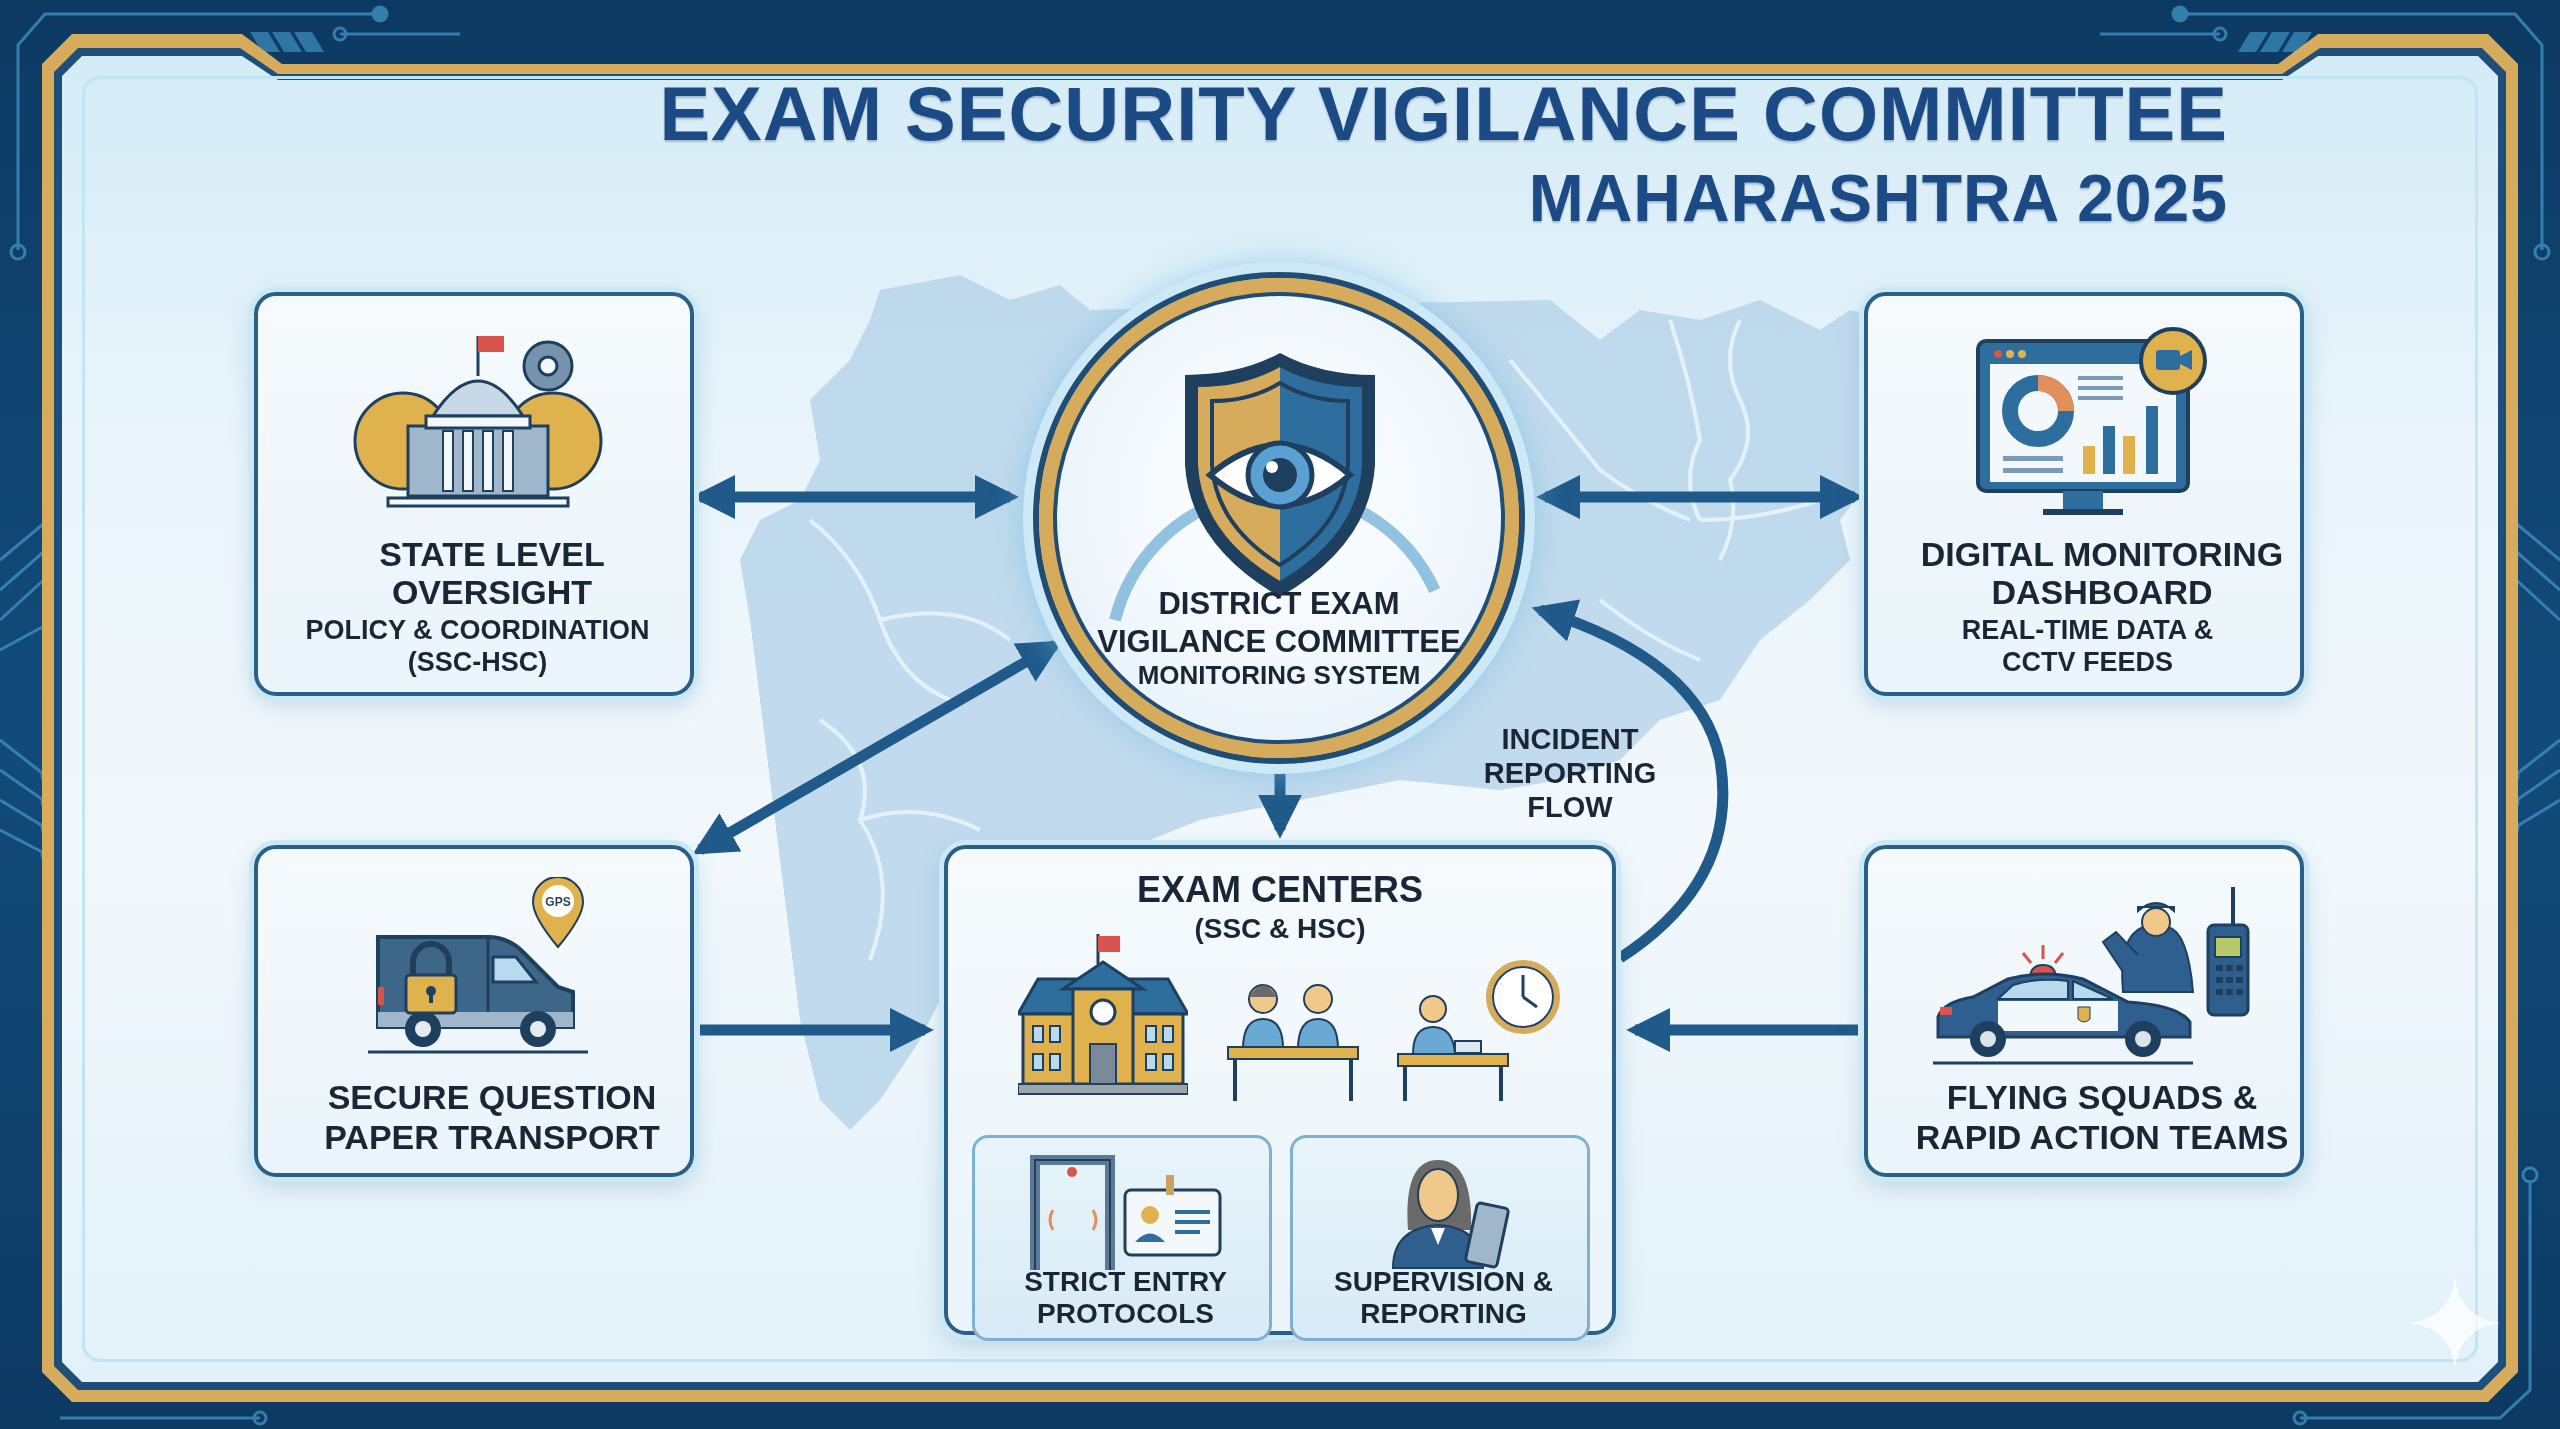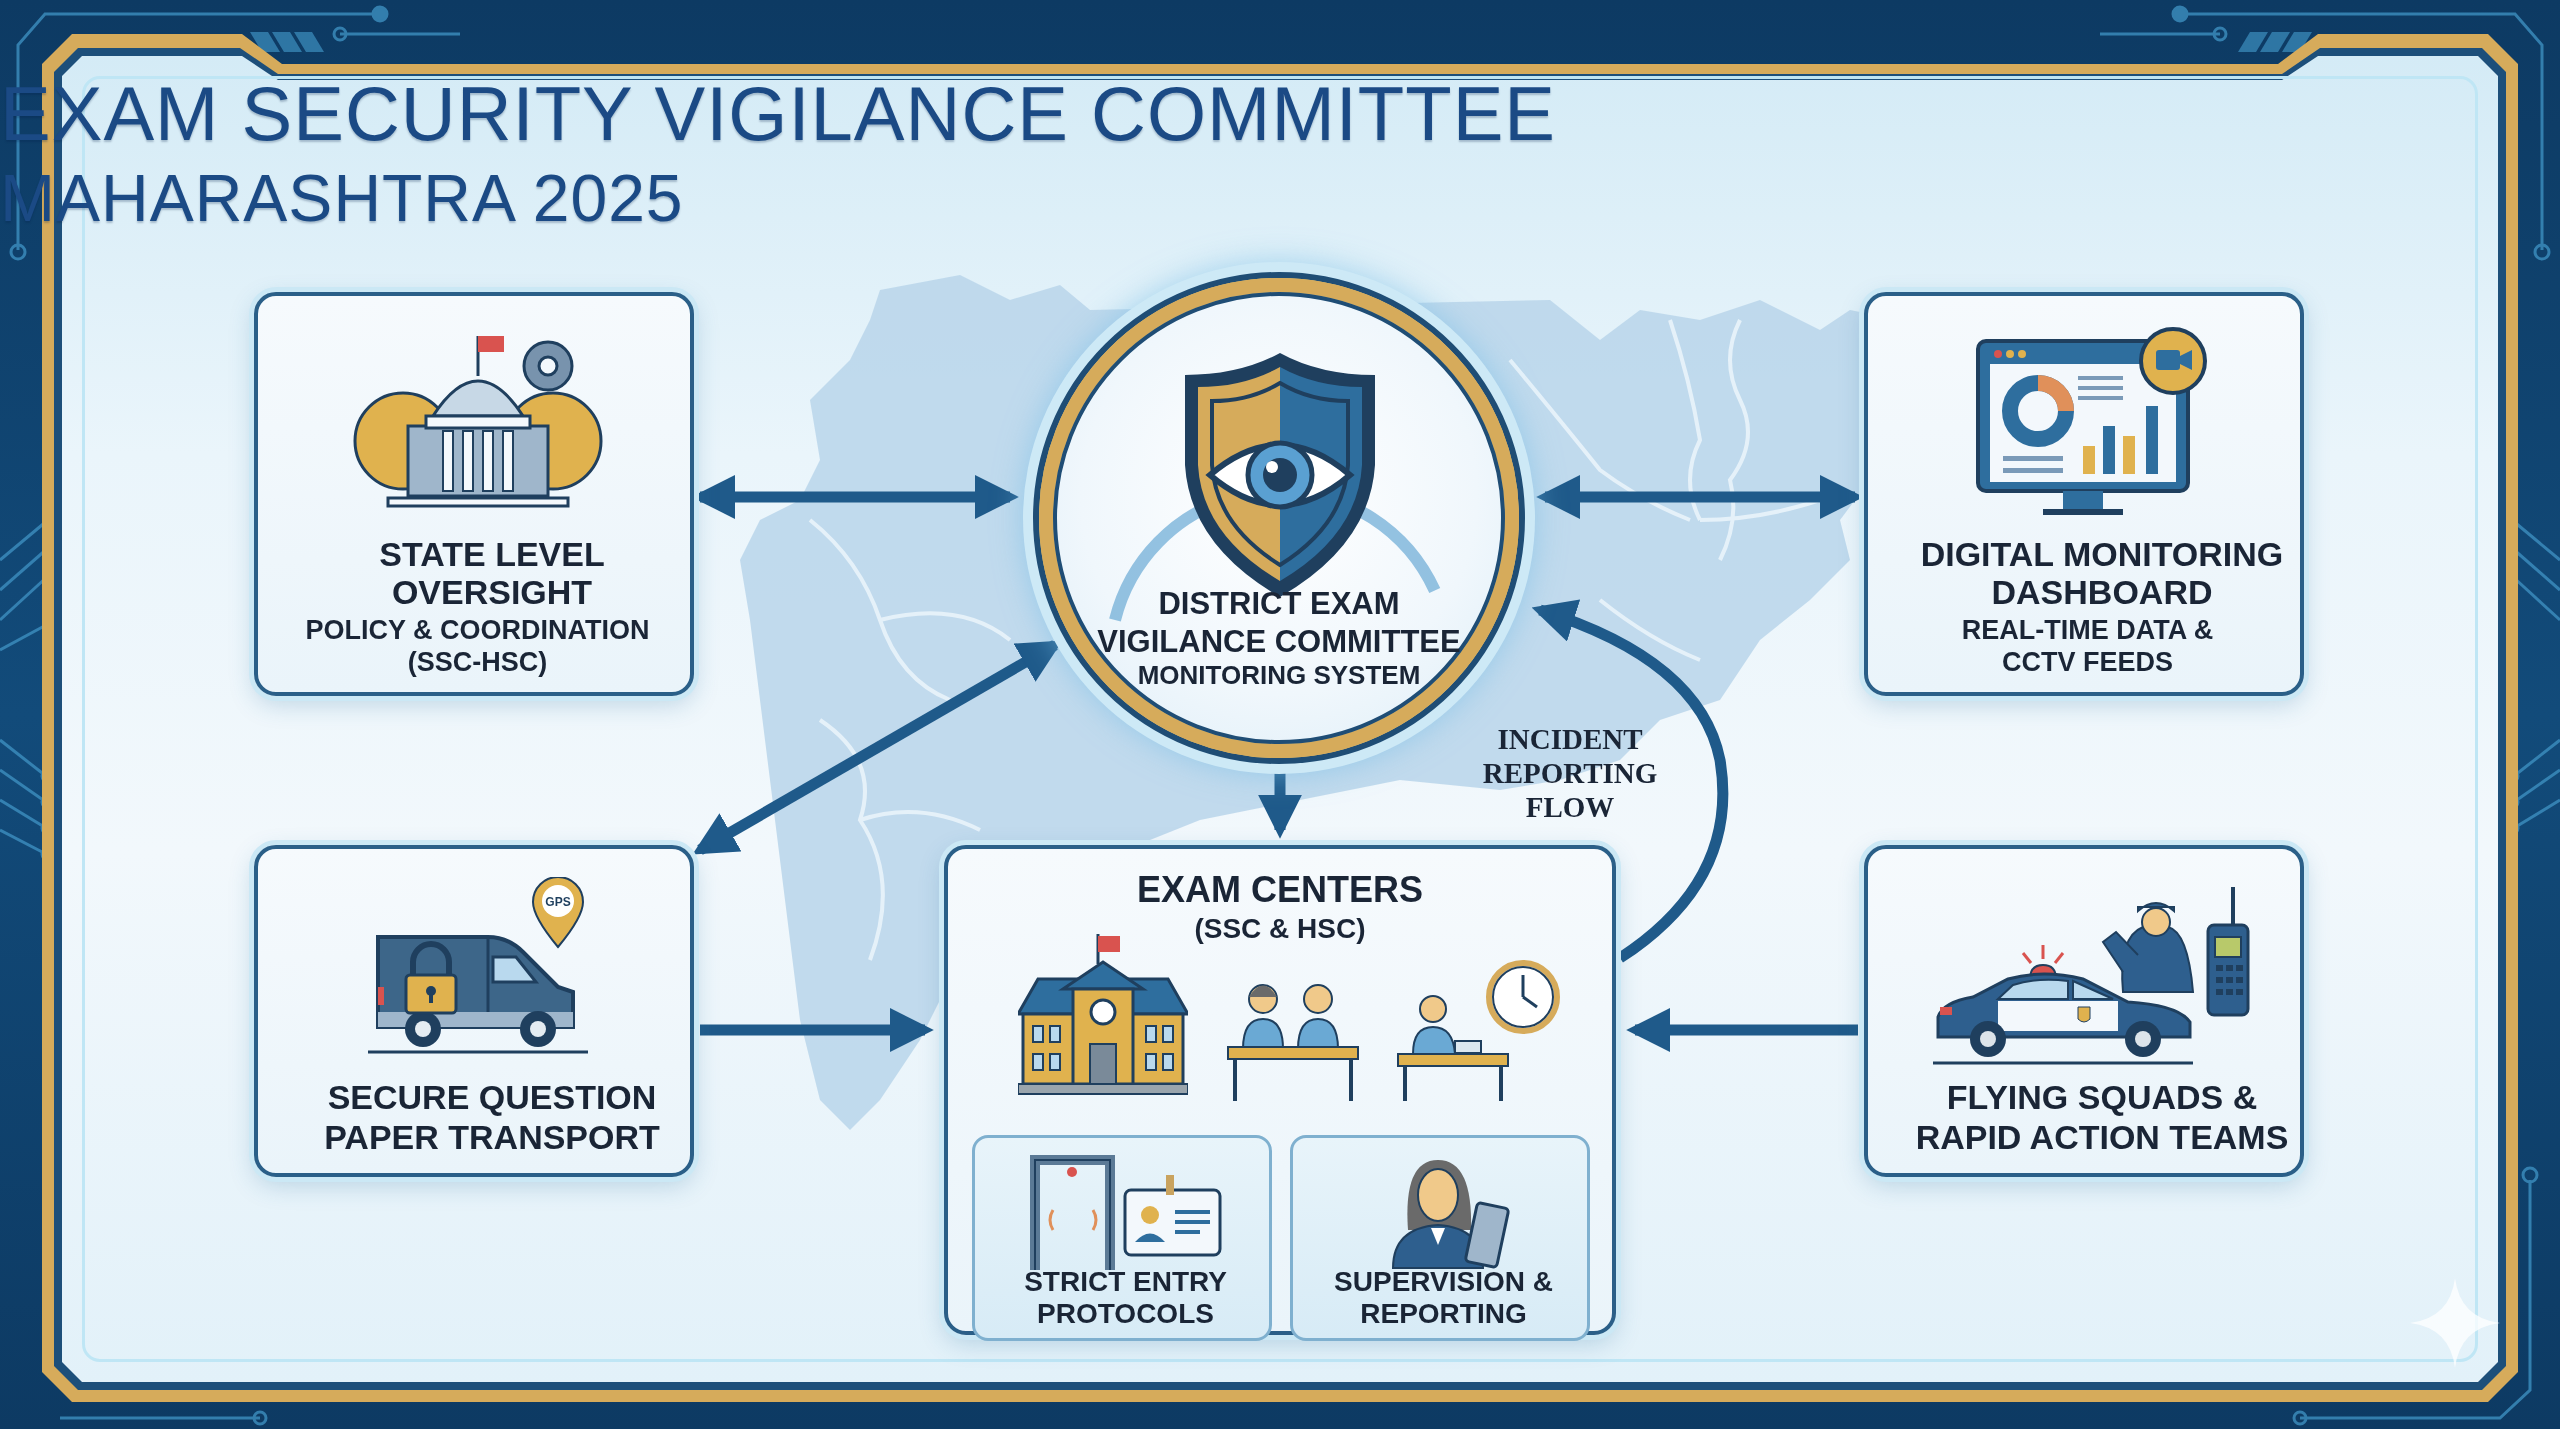--- a/index.html
+++ b/index.html
@@ -28,22 +28,22 @@
     position: absolute; left: 62px; top: 56px; width: 2436px; height: 1326px;
     background: linear-gradient(180deg, #d4ebf6 0%, #eaf5fb 30%, #f2f8fc 60%, #e2f1f9 100%);
     clip-path: polygon(20px 0, 180px 0, 216px 24px, 2220px 24px, 2256px 0, 2416px 0, 2436px 20px, 2436px 1306px, 2416px 1326px, 20px 1326px, 0 1306px, 0 20px);
   }
   .inner-glow {
     position: absolute; left: 82px; top: 76px; width: 2396px; height: 1286px;
     border: 3px solid #bfe6f5; border-radius: 18px;
   }
   .map { position: absolute; left: 0; top: 0; width: 2560px; height: 1429px; }
   .title {
-    position: absolute; left: 0; width: 2228px; text-align: left;
-    color: #1b4a85; font-weight: normal; font-family: "Liberation Sans", sans-serif;
+    position: absolute; left: 0; width: 2228px; text-align: right;
+    color: #1b4a85; font-weight: bold; font-family: "Liberation Sans", sans-serif;
     letter-spacing: 1px; text-shadow: 0 2px 2px rgba(0,30,70,0.25);
   }
   .title-1 { top: 70px; font-size: 76px; }
   .title-2 { top: 160px; font-size: 66px; }
 
   .card {
     position: absolute; background: linear-gradient(180deg, #f6fafd 0%, #eaf4fa 100%);
     border: 4px solid #2a5f88; border-radius: 22px;
     box-shadow: 0 0 0 5px #cbe8f5, 0 8px 24px rgba(40,110,160,0.25);
   }
@@ -72,21 +72,21 @@
   .hub-inner {
     position: absolute; left: 1053px; top: 292px; width: 452px; height: 452px; border-radius: 50%;
     background: radial-gradient(circle at 50% 45%, #ffffff 0%, #f0f7fc 60%, #dcedf7 100%);
     border: 4px solid #1f4d75;
   }
   .hub-text { position: absolute; left: 1053px; width: 452px; text-align: center; color: #1a2536; font-weight: bold; font-family: "Liberation Sans", sans-serif; }
 
   .arrows { position: absolute; left: 0; top: 0; width: 2560px; height: 1429px; pointer-events: none; }
   .flow-label {
     position: absolute; left: 1470px; top: 722px; width: 200px; text-align: center;
-    color: #1a2536; font-weight: bold; font-size: 29px; line-height: 34px; font-family: Liberation Serif, serif;
+    color: #1a2536; font-weight: bold; font-size: 29px; line-height: 34px; font-family: Liberation Sans, sans-serif;
   }
   .subcard {
     position: absolute; border: 3px solid #7fb0cf; border-radius: 16px;
     background: linear-gradient(180deg, #e8f4fa 0%, #d7ebf6 100%);
     margin-top: 24px;
   }
   .sparkle { position: absolute; left: 2410px; top: 1278px; width: 90px; height: 90px; }
 </style>
 </head>
 <body>

